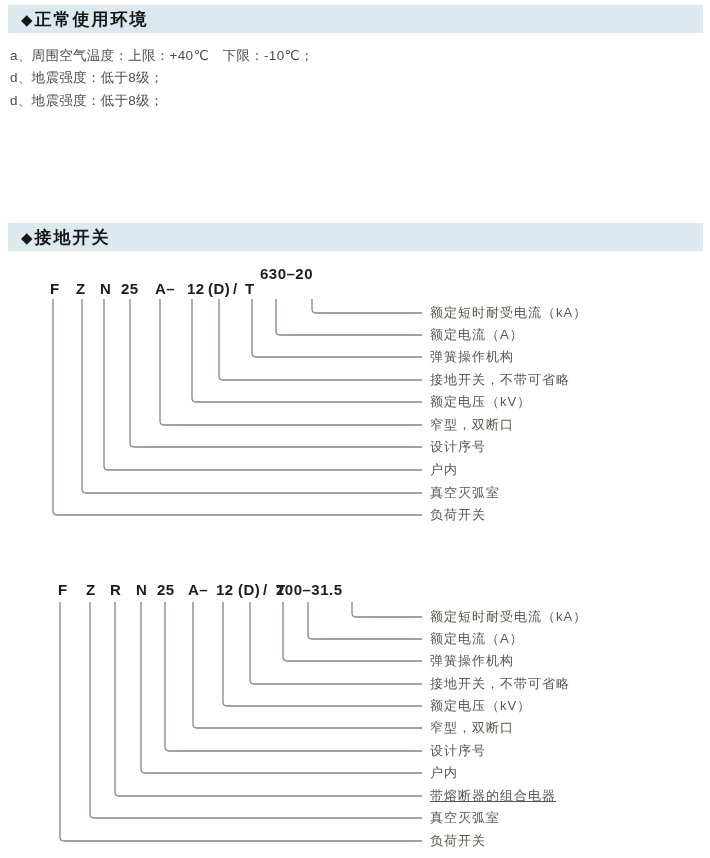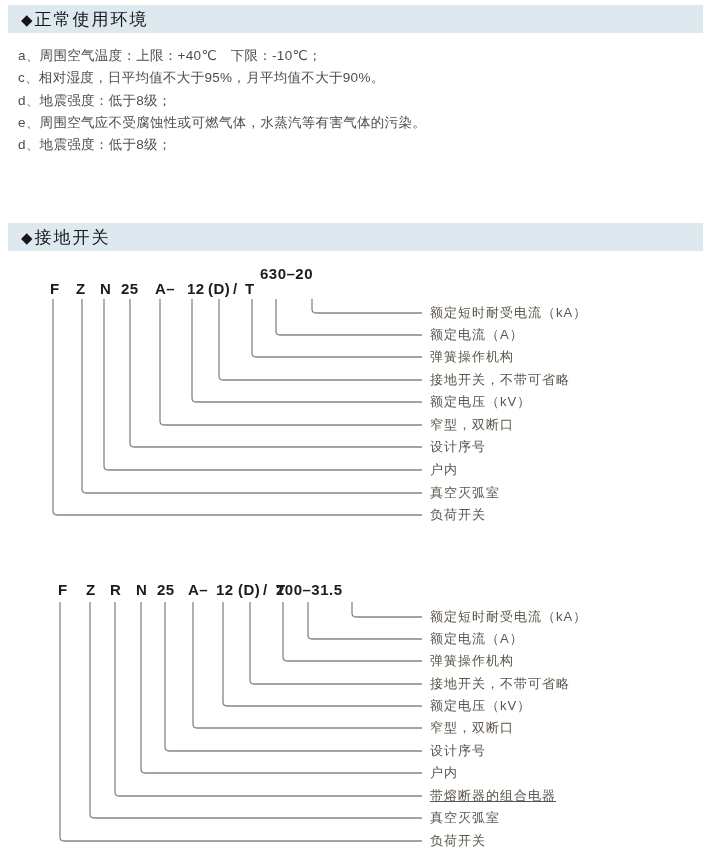--- a/index.html
+++ b/index.html
@@ -9,30 +9,29 @@
   }
   .band{
     position:absolute;left:8px;width:695px;height:28px;
     background:var(--header-bg,#dde9ee);
     display:flex;align-items:center;padding-left:13px;box-sizing:border-box;
   }
   .band .diamond{
     font-size:15px;color:var(--header-text,#161616);margin-right:2px;line-height:1;
   }
   .band .band-title{
-    font-size:17px;font-weight:normal;color:var(--header-text,#161616);
+    font-size:17px;font-weight:bold;color:var(--header-text,#161616);
     letter-spacing:2px;line-height:1;
   }
   #band-env{top:5px;}
   #band-model{top:223px;}
   .env-list{
     position:absolute;left:10px;top:45px;width:690px;
     font-size:13.5px;line-height:22.3px;color:var(--body-text,#4d4d4d);
     letter-spacing:0.3px;
-    margin-left:8px;
   }
   .model-token{
     position:absolute;font-size:15px;font-weight:bold;
     color:var(--model-text,#1c1c1c);white-space:nowrap;line-height:16px;
     letter-spacing:0.5px;
   }
   .connector-label{
     position:absolute;font-size:13px;color:var(--label-text,#5a544b);
     white-space:nowrap;line-height:16px;letter-spacing:1px;
   }
@@ -43,23 +42,21 @@
 
 <div class="page">
 
   <div class="band" id="band-env">
     <span class="diamond">◆</span>
     <span class="band-title">正常使用环境</span>
   </div>
 
   <div class="env-list">
     <div class="env-item">a、周围空气温度：上限：+40℃　下限：-10℃；</div>
-    <div class="env-item">c、相对湿度，日平均值不大于95%，月平均值不大于90%。</div>
     <div class="env-item">d、地震强度：低于8级；</div>
-    <div class="env-item">e、周围空气应不受腐蚀性或可燃气体，水蒸汽等有害气体的污染。</div>
     <div class="env-item">d、地震强度：低于8级；</div>
   </div>
 
   <div class="band" id="band-model">
     <span class="diamond">◆</span>
     <span class="band-title">接地开关</span>
   </div>
 
   <svg id="diagram-svg" width="710" height="858">
       <path d="M 312 299 L 312 309 Q 312 313 316 313 L 422 313" fill="none" stroke="#8c857a" stroke-width="1.3"></path>

